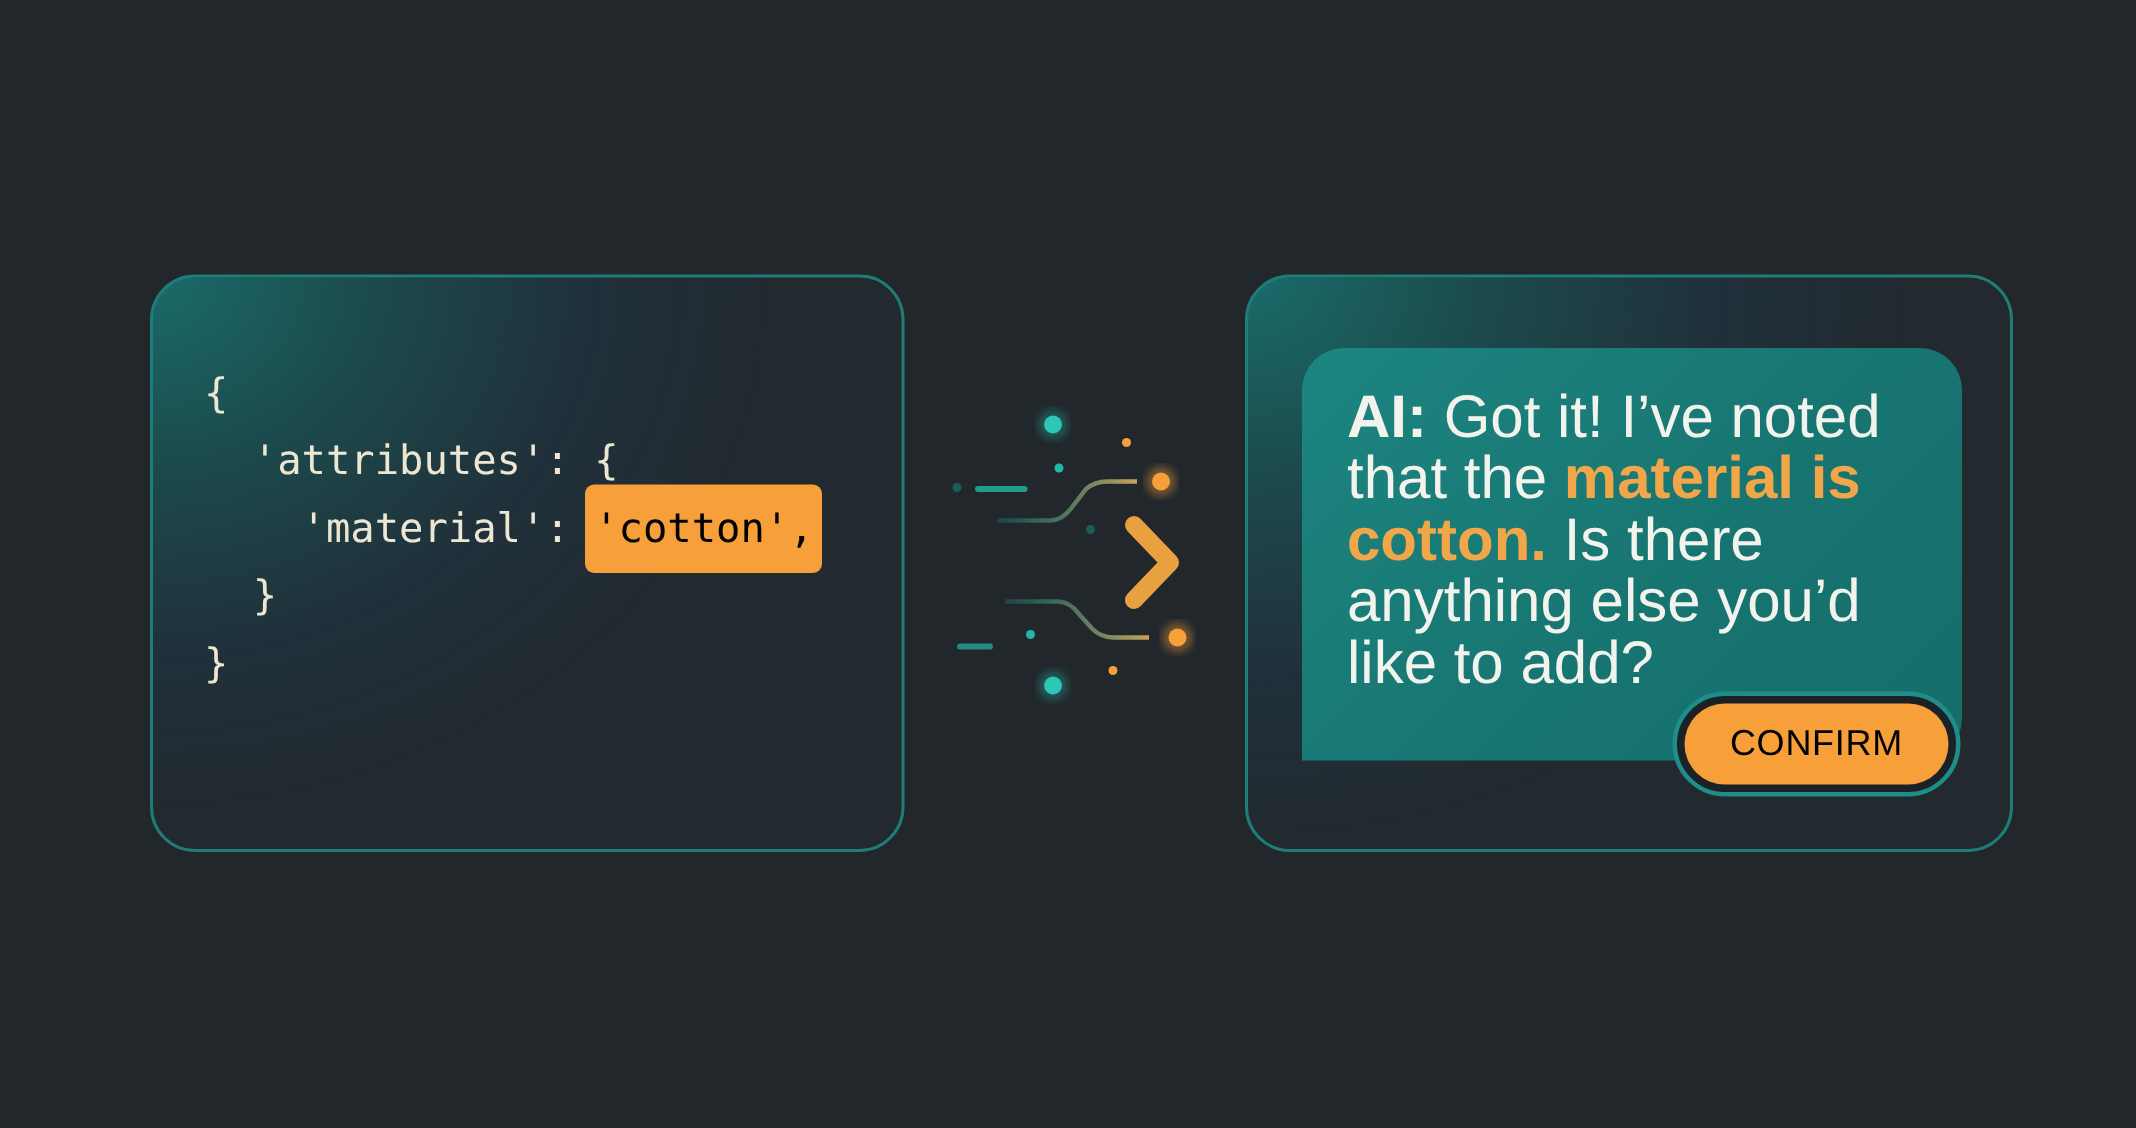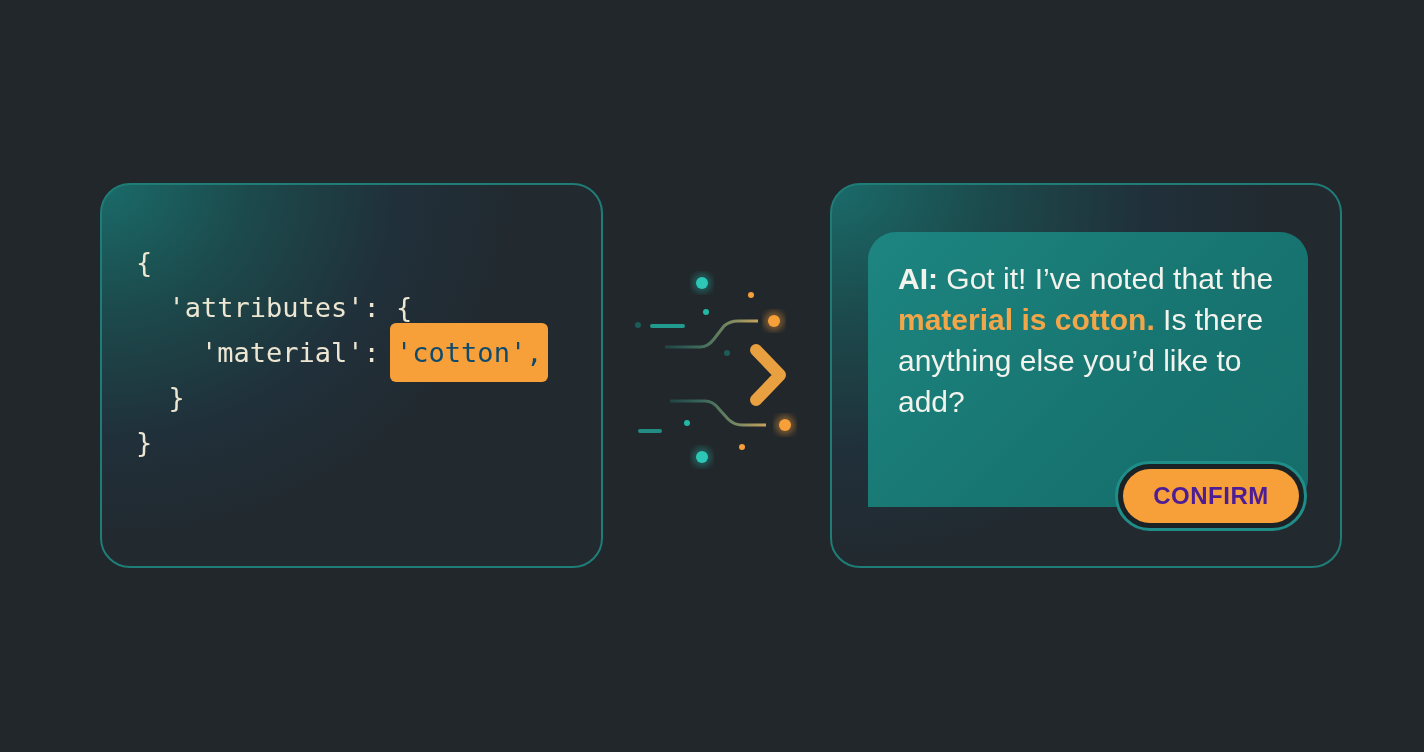--- a/index.html
+++ b/index.html
@@ -4,26 +4,26 @@
 <style>
   html, body { margin:0; padding:0; }
   body { width:1424px; height:752px; background:#22272b; position:relative; overflow:hidden; font-family:"Liberation Sans", sans-serif; }
   .panel { position:absolute; border:2px solid #1f7d78; border-radius:30px; box-sizing:border-box; overflow:hidden; }
   #code-panel { left:100px; top:183px; width:503px; height:385px;
     background: radial-gradient(ellipse 420px 360px at 0% 0%, #1a6b6a 0%, #1c4a4c 35%, #20303a 70%, #22292f 100%); }
   #chat-panel { left:830px; top:183px; width:512px; height:385px;
     background: radial-gradient(ellipse 450px 380px at 0% 0%, #1a6b6a 0%, #1c4a4c 35%, #20303a 70%, #22292f 100%); }
   .code { position:absolute; left:34px; top:55px; font-family:"DejaVu Sans Mono", monospace; font-size:27px; color:#ece6d2; line-height:45px; }
   .code .line { white-space:pre; height:45px; }
-  .hl { background:#f7a03a; color:#0c4a6e; border-radius:6px; padding:14px 6px; margin-left:-6px; }
-  .bubble { position:absolute; left:36px; top:47px; width:440px; height:275px; background:linear-gradient(135deg,#1d8580 0%,#177470 60%,#166d6a 100%); border-radius:28px 28px 28px 0; box-sizing:border-box; padding:26px 30px; color:#f3f3ee; font-size:30px; line-height:41px; }
+  .hl { background:#f7a03a; color:#000000; border-radius:6px; padding:14px 6px; margin-left:-6px; }
+  .bubble { position:absolute; left:36px; top:47px; width:440px; height:275px; background:linear-gradient(135deg,#1d8580 0%,#177470 60%,#166d6a 100%); border-radius:28px 28px 28px 0; box-sizing:border-box; padding:26px 30px; color:#f3f3ee; font-size:40px; line-height:41px; }
   .bubble b.ai { font-weight:700; }
   .bubble .accent { color:#f2a64a; font-weight:700; }
   .confirm-ring { position:absolute; left:283px; top:276px; width:192px; height:70px; border:3px solid #1f8e89; border-radius:40px; box-sizing:border-box; background:#1a2226; }
-  .confirm-btn { position:absolute; left:5px; top:5px; right:5px; bottom:5px; background:#f7a03a; border-radius:32px; display:flex; align-items:center; justify-content:center; color:#4c1d95; font-weight:700; font-size:24px; letter-spacing:0.5px; cursor:pointer; }
+  .confirm-btn { position:absolute; left:5px; top:5px; right:5px; bottom:5px; background:#f7a03a; border-radius:32px; display:flex; align-items:center; justify-content:center; color:#000000; font-weight:400; font-size:24px; letter-spacing:0.5px; cursor:pointer; }
   #transition { position:absolute; left:620px; top:260px; width:200px; height:220px; }
 </style>
 </head>
 <body>
 
 <div class="panel" id="code-panel">
   <div class="code">
     <div class="line">{</div>
     <div class="line">  'attributes': {</div>
     <div class="line"><span>    'material': </span><span class="hl">'cotton',</span></div>

